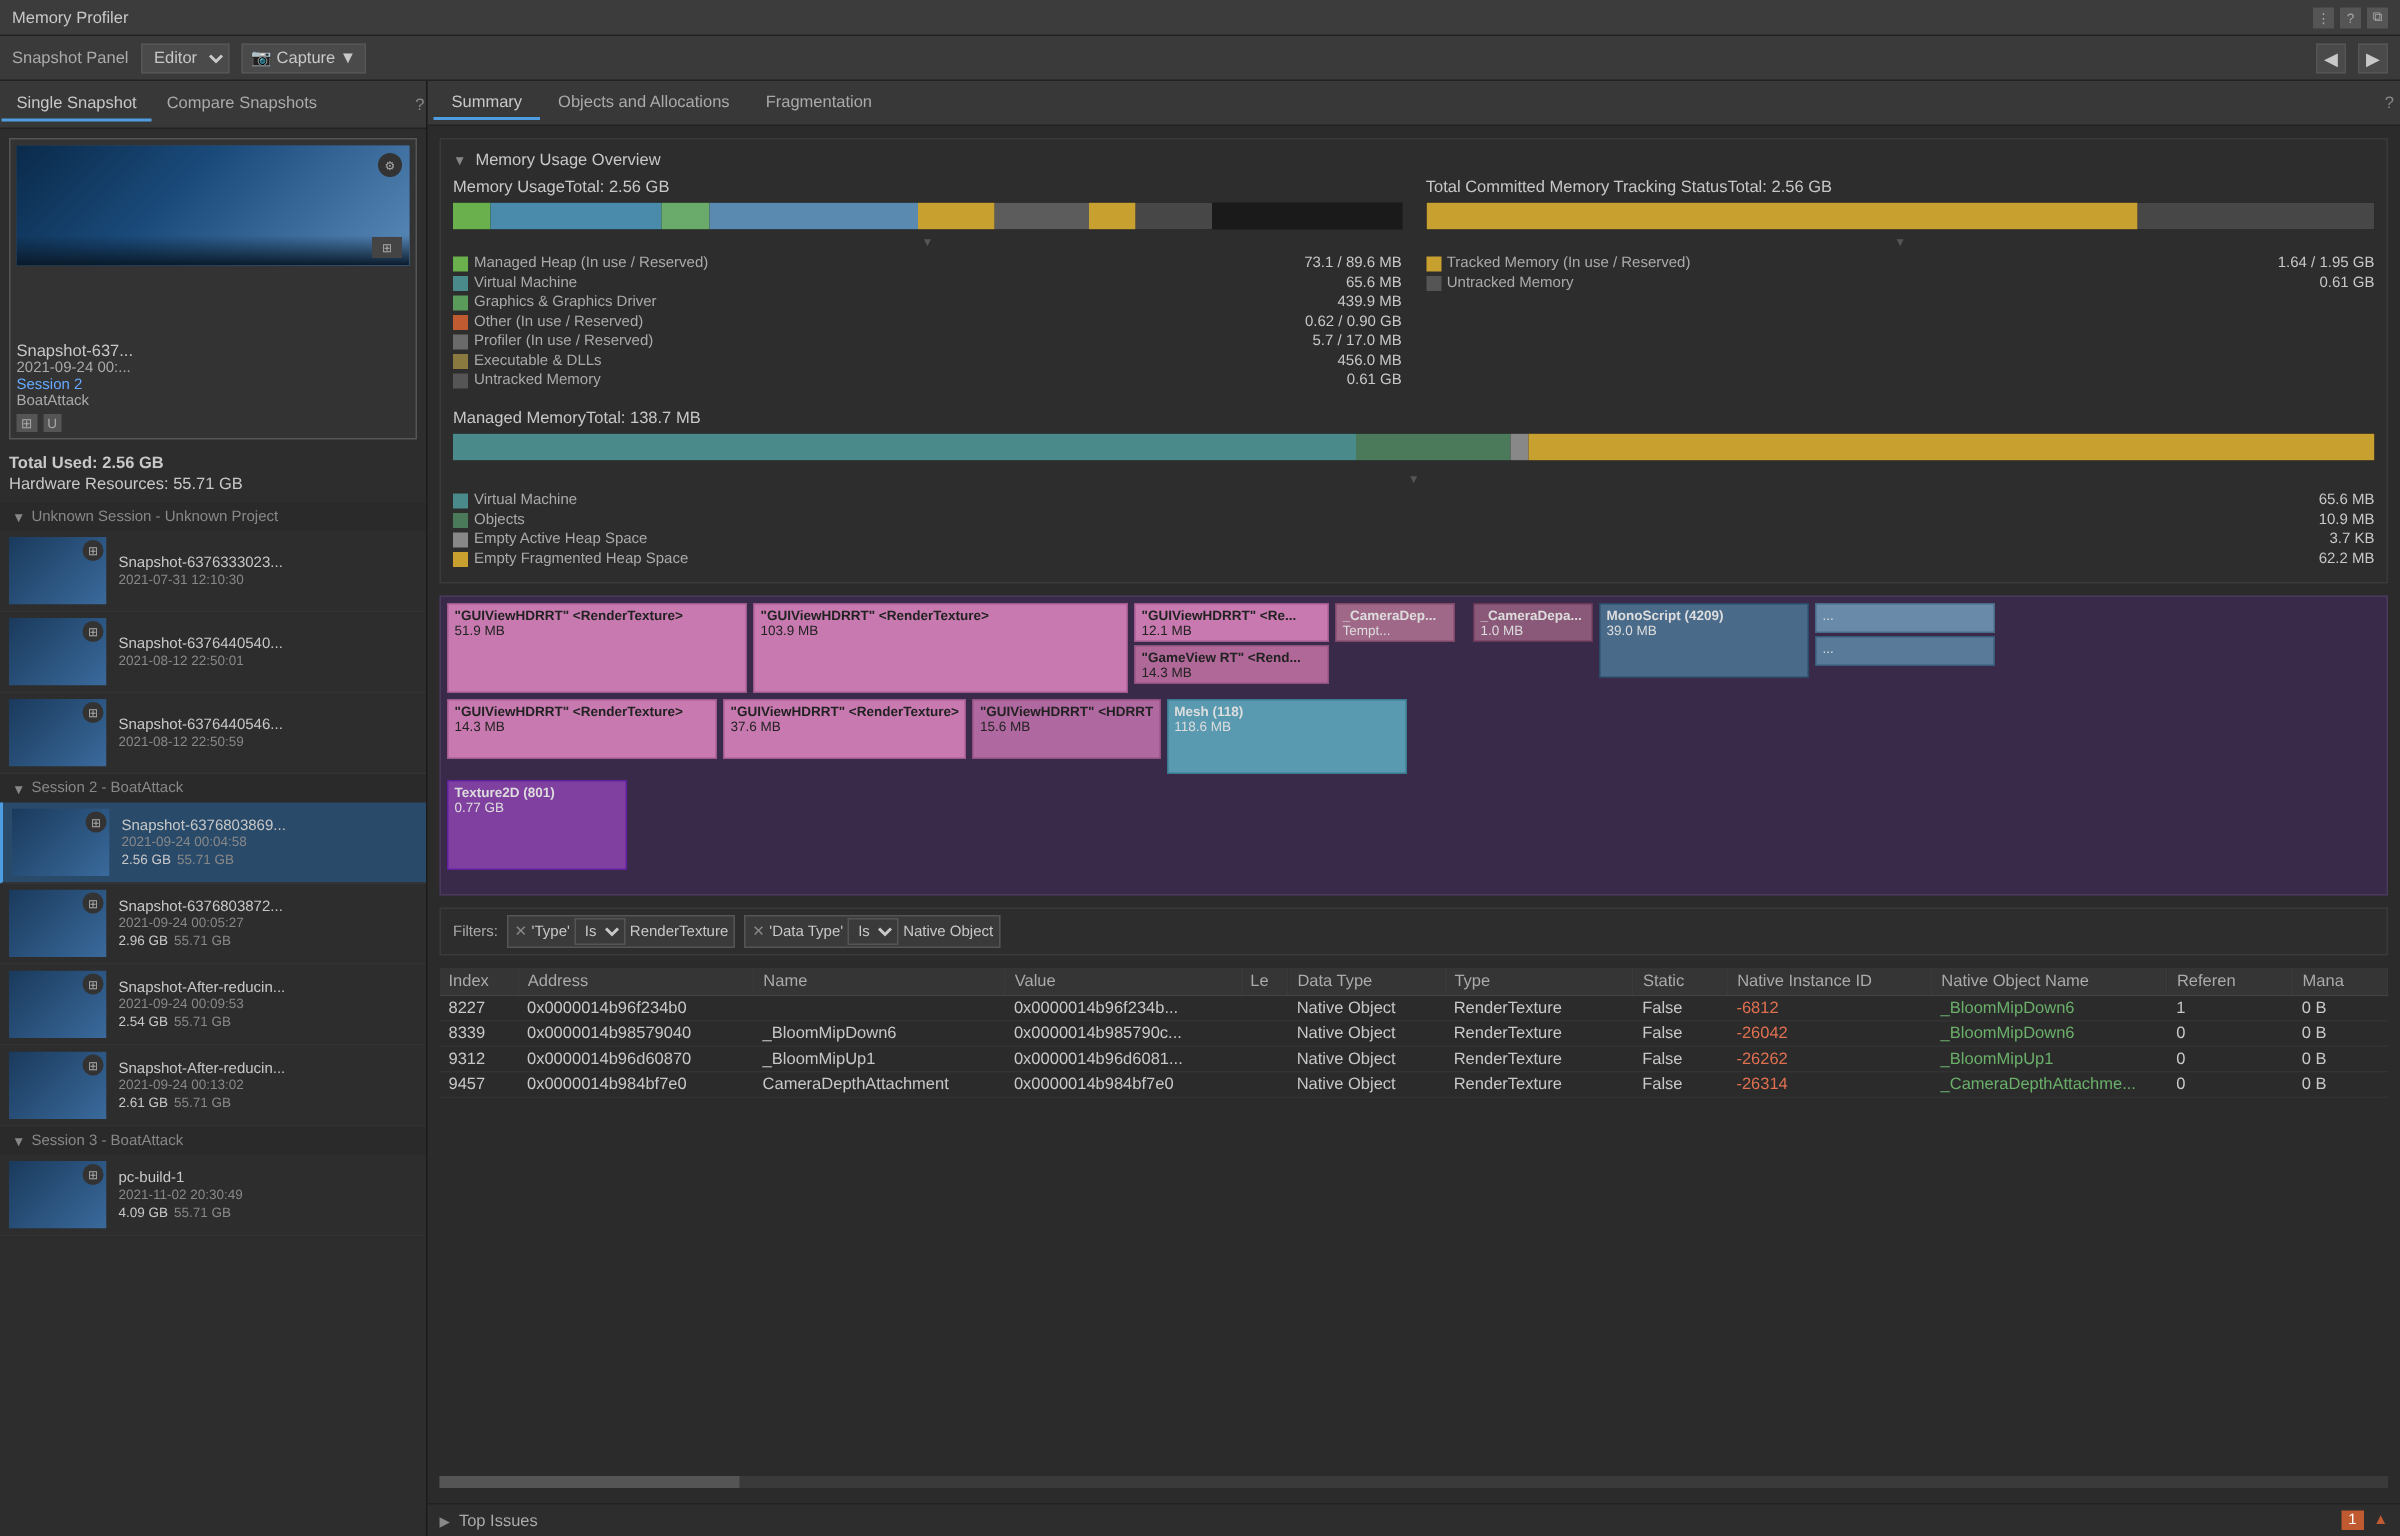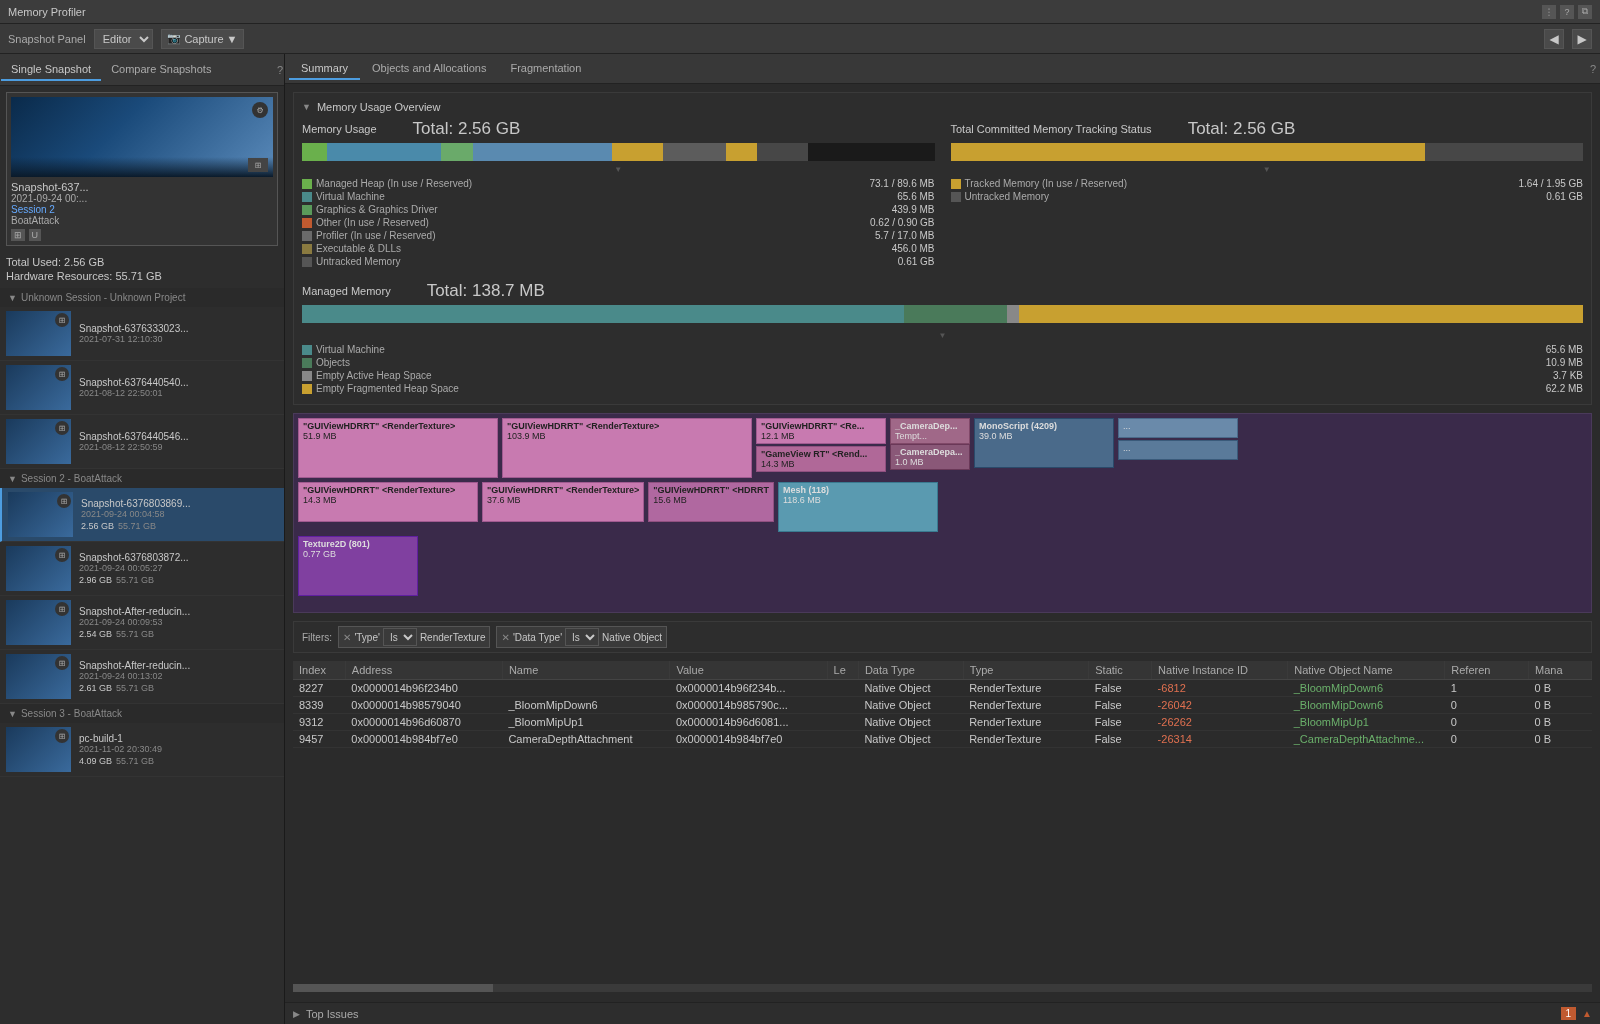--- a/index.html
+++ b/index.html
@@ -26,25 +26,25 @@
 
     
     .tab-bar { display: flex; align-items: center; background: #383838; border-bottom: 1px solid #222; padding: 0 1px; height: 32px; }
     .tab { padding: 4px 10px; font-size: 11px; cursor: pointer; color: #aaa; border-bottom: 2px solid transparent; }
     .tab.active { color: #c8c8c8; border-bottom: 2px solid #4d9de0; }
     .tab-help { margin-left: auto; color: #888; font-size: 11px; cursor: pointer; }
 
     
     .snapshot-featured { background: #333; border: 1px solid #555; margin: 6px; padding: 4px; }
     .snapshot-featured-img { width: 100%; height: 80px; background: linear-gradient(135deg, #1a3a5c, #2a5a8c, #4a7aac); display: flex; align-items: center; justify-content: center; position: relative; overflow: hidden; }
-    .snapshot-info { padding: 4px 0 0 0; font-size: 10px; color: #aaa; }
+    .snapshot-info { padding: 4px 0 0 0; font-size: 10px; color: #aaa; margin-top: 47px; }
     .snapshot-name { color: #c8c8c8; font-size: 11px; }
     .snapshot-session { color: #6af; }
     .win-icon { background: #555; color: #aaa; padding: 1px 3px; font-size: 9px; }
-    .total-used { font-size: 11px; color: #c8c8c8; padding: 4px 6px 0 6px; }
+    .total-used { font-size: 11px; color: #c8c8c8; padding: 4px 6px 0 6px; font-weight: bold; }
     .hardware-res { font-size: 11px; color: #c8c8c8; padding: 2px 6px 6px 6px; }
 
     .session-header { background: #2a2a2a; padding: 4px 8px; font-size: 10px; color: #888; display: flex; align-items: center; gap: 4px; }
     .session-arrow { font-size: 9px; }
 
     .snapshot-list-item { display: flex; align-items: center; padding: 4px 6px; border-bottom: 1px solid #333; cursor: pointer; }
     .snapshot-list-item.active { background: #2a4a6a; border-left: 2px solid #4d9de0; }
     .snap-thumb { width: 65px; height: 45px; background: linear-gradient(135deg, #1a3a5c, #3a6a9c); flex-shrink: 0; position: relative; overflow: hidden; margin-right: 8px; }
     .snap-thumb-overlay { position: absolute; top: 2px; right: 2px; width: 14px; height: 14px; background: #333; border-radius: 50%; display: flex; align-items: center; justify-content: center; font-size: 8px; color: #aaa; }
     .snap-info { flex: 1; min-width: 0; }
@@ -65,21 +65,21 @@
     
     .content-area { flex: 1; overflow-y: auto; background: #2b2b2b; padding: 8px; display: flex; flex-direction: column; gap: 8px; }
 
     
     .section-header { display: flex; align-items: center; gap: 6px; font-size: 11px; color: #c8c8c8; margin-bottom: 6px; }
     .section-arrow { font-size: 9px; color: #888; cursor: pointer; }
 
     .memory-overview { background: #2d2d2d; border: 1px solid #3a3a3a; padding: 8px; }
     .memory-row-header { display: flex; justify-content: flex-start; align-items: center; margin-bottom: 4px; }
     .memory-title { font-size: 11px; color: #c8c8c8; }
-    .memory-total { font-size: 17px; color: #c8c8c8; margin-left: 36px; }
+    .memory-total { font-size: 11px; color: #c8c8c8; }
 
     .two-col { display: grid; grid-template-columns: 1fr 1fr; gap: 16px; }
 
     
     .bar-container { height: 18px; background: #1a1a1a; position: relative; display: flex; overflow: hidden; margin-bottom: 4px; }
     .bar-segment { height: 100%; }
     .bar-hatched { background: repeating-linear-gradient(45deg, #666 0, #666 2px, transparent 2px, transparent 6px); opacity: 0.6; }
 
     .legend-item { display: flex; align-items: center; gap: 4px; margin-bottom: 2px; font-size: 10px; color: #aaa; }
     .legend-color { width: 10px; height: 10px; flex-shrink: 0; }
@@ -451,21 +451,21 @@
           <div style="display:flex;flex-direction:column;gap:2px;">
             <div class="frag-block" style="min-width:130px;background:#c87ab0;border-color:#a05a90;color:#222;">
               <span class="frag-block-label">"GUIViewHDRRT" &lt;Re...</span>
               <span class="frag-block-size">12.1 MB</span>
             </div>
             <div class="frag-block" style="min-width:130px;background:#b06898;border-color:#905080;color:#222;">
               <span class="frag-block-label">"GameView RT" &lt;Rend...</span>
               <span class="frag-block-size">14.3 MB</span>
             </div>
           </div>
-          <div style="display:flex;flex-direction:column;gap:0;">
+          <div style="display:flex;flex-direction:row;gap:12px;">
             <div class="frag-block" style="min-width:80px;background:#a06888;border-color:#804868;color:#ddd;">
               <span class="frag-block-label">_CameraDep...</span>
               <span class="frag-block-size">Tempt...</span>
             </div>
             <div class="frag-block" style="min-width:80px;background:#8a5878;border-color:#6a3858;color:#ddd;">
               <span class="frag-block-label">_CameraDepa...</span>
               <span class="frag-block-size">1.0 MB</span>
             </div>
           </div>
           <div class="frag-mono">

